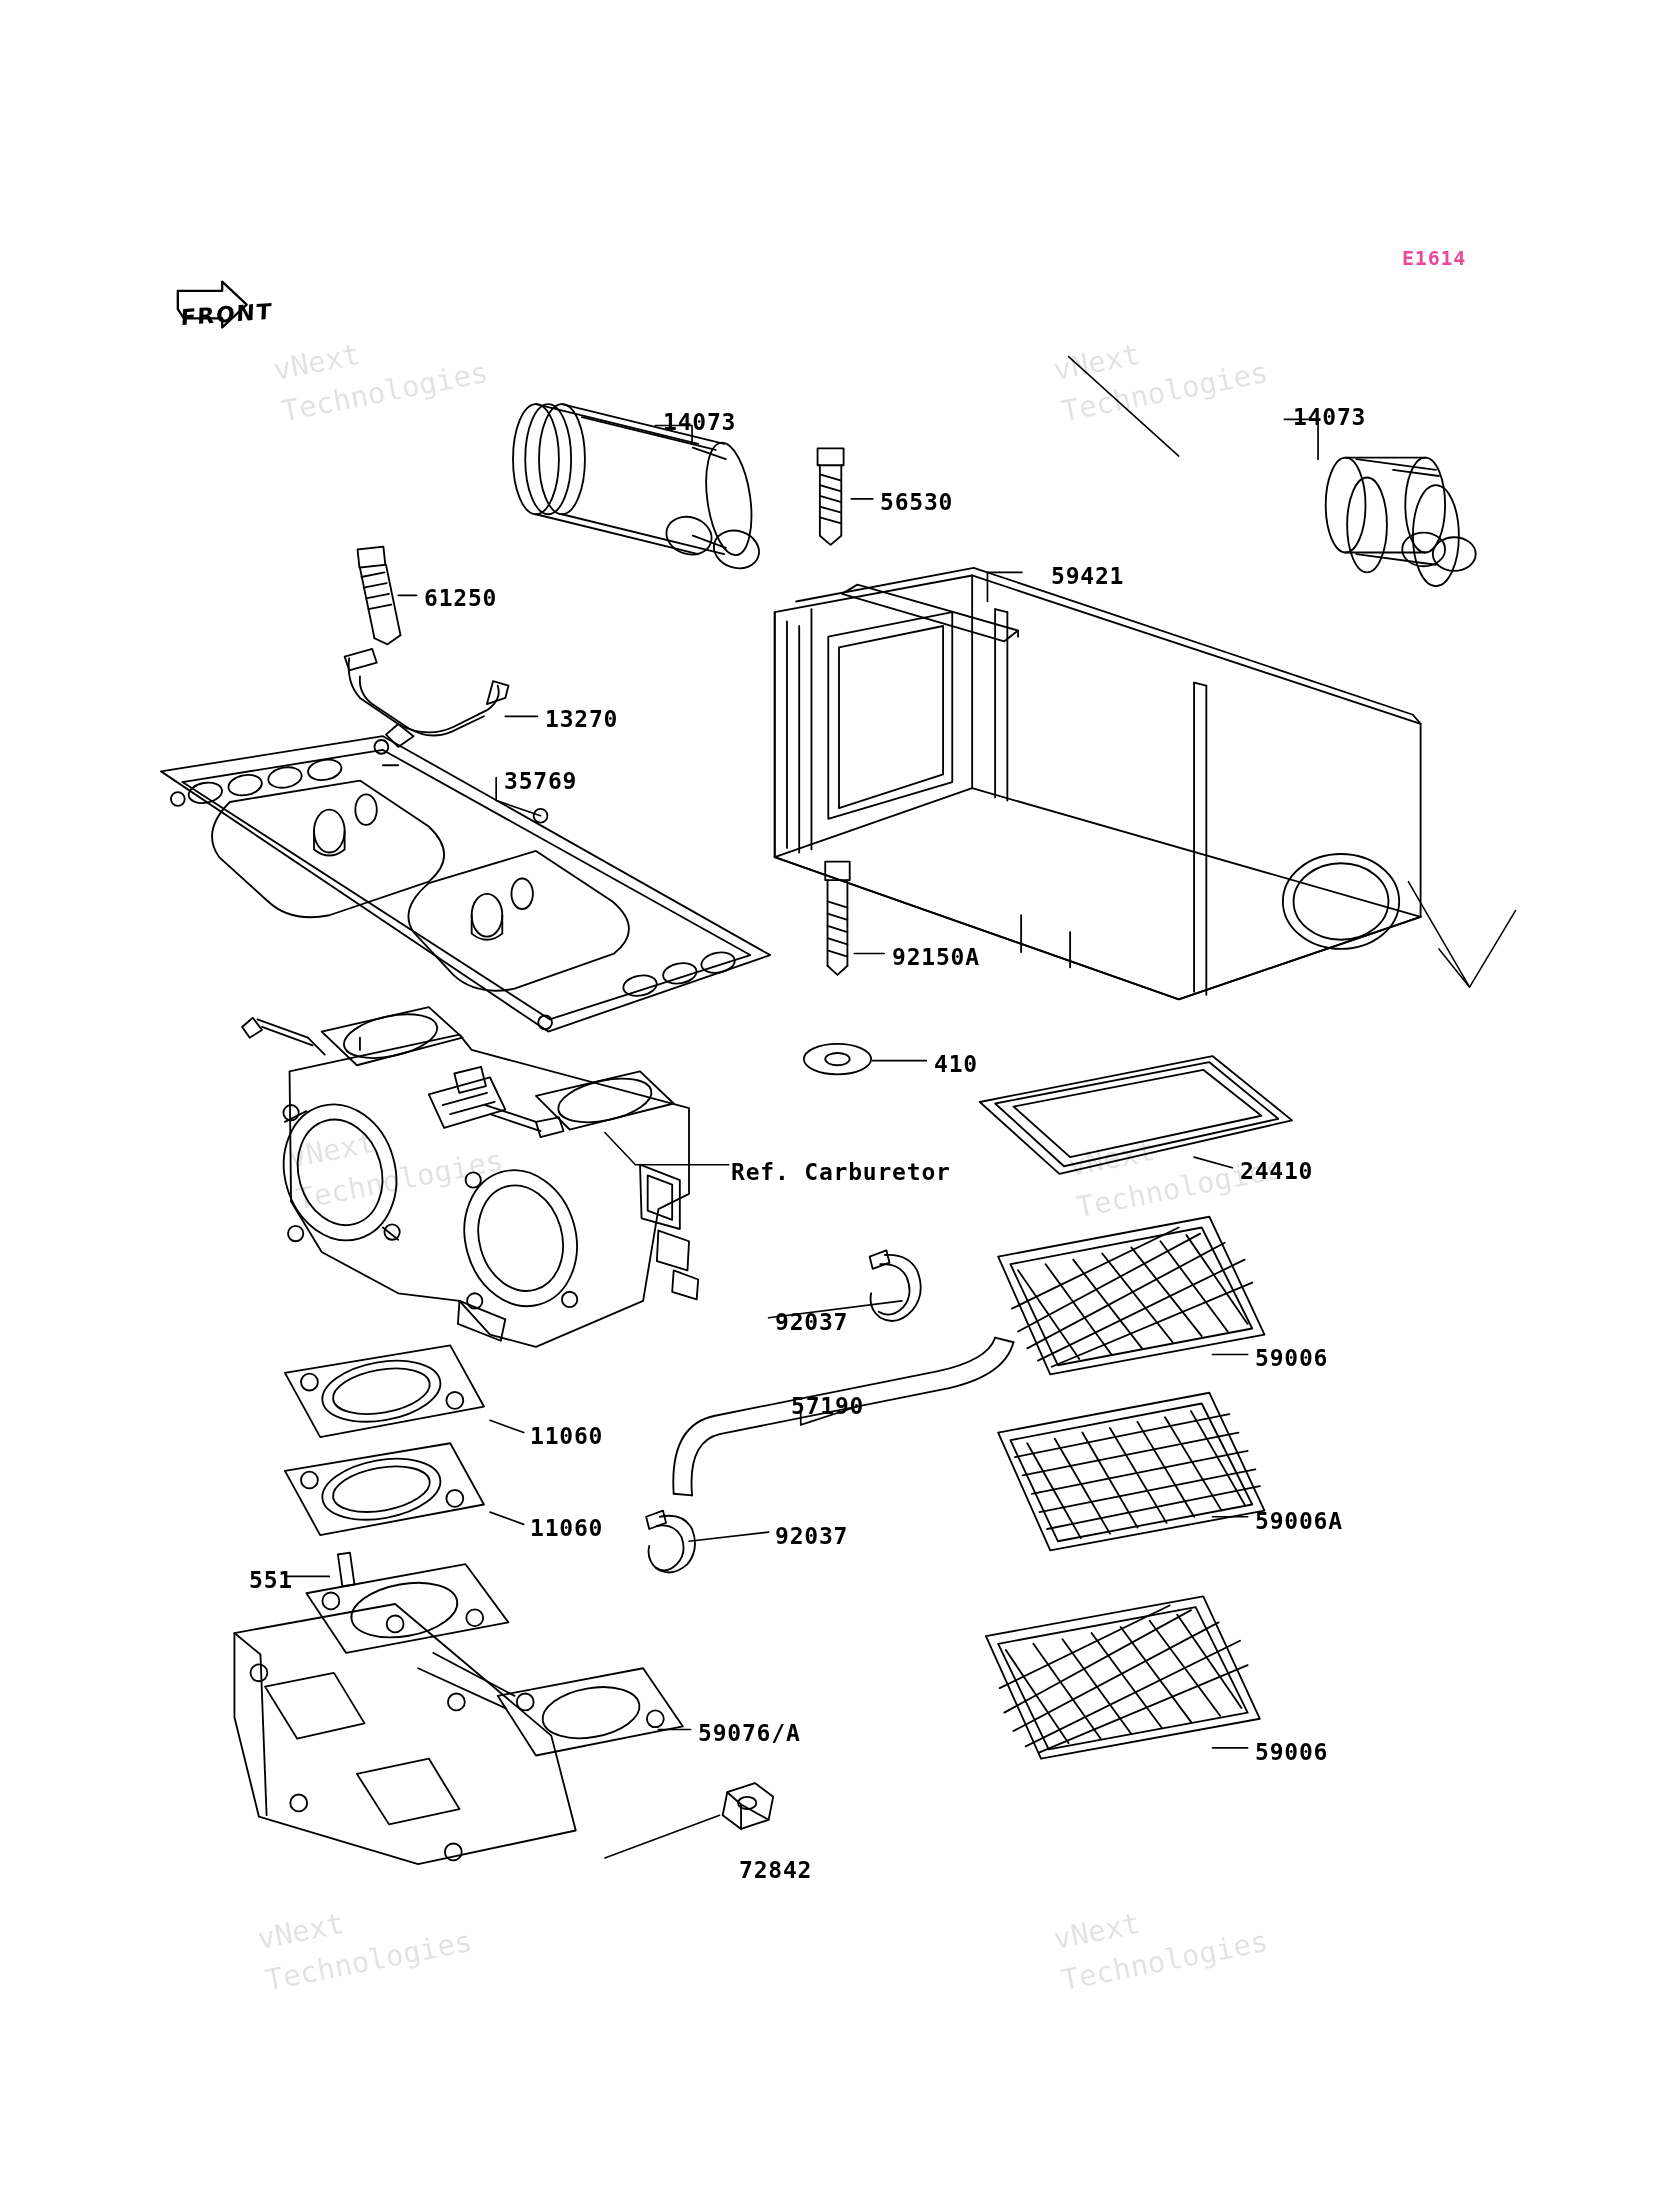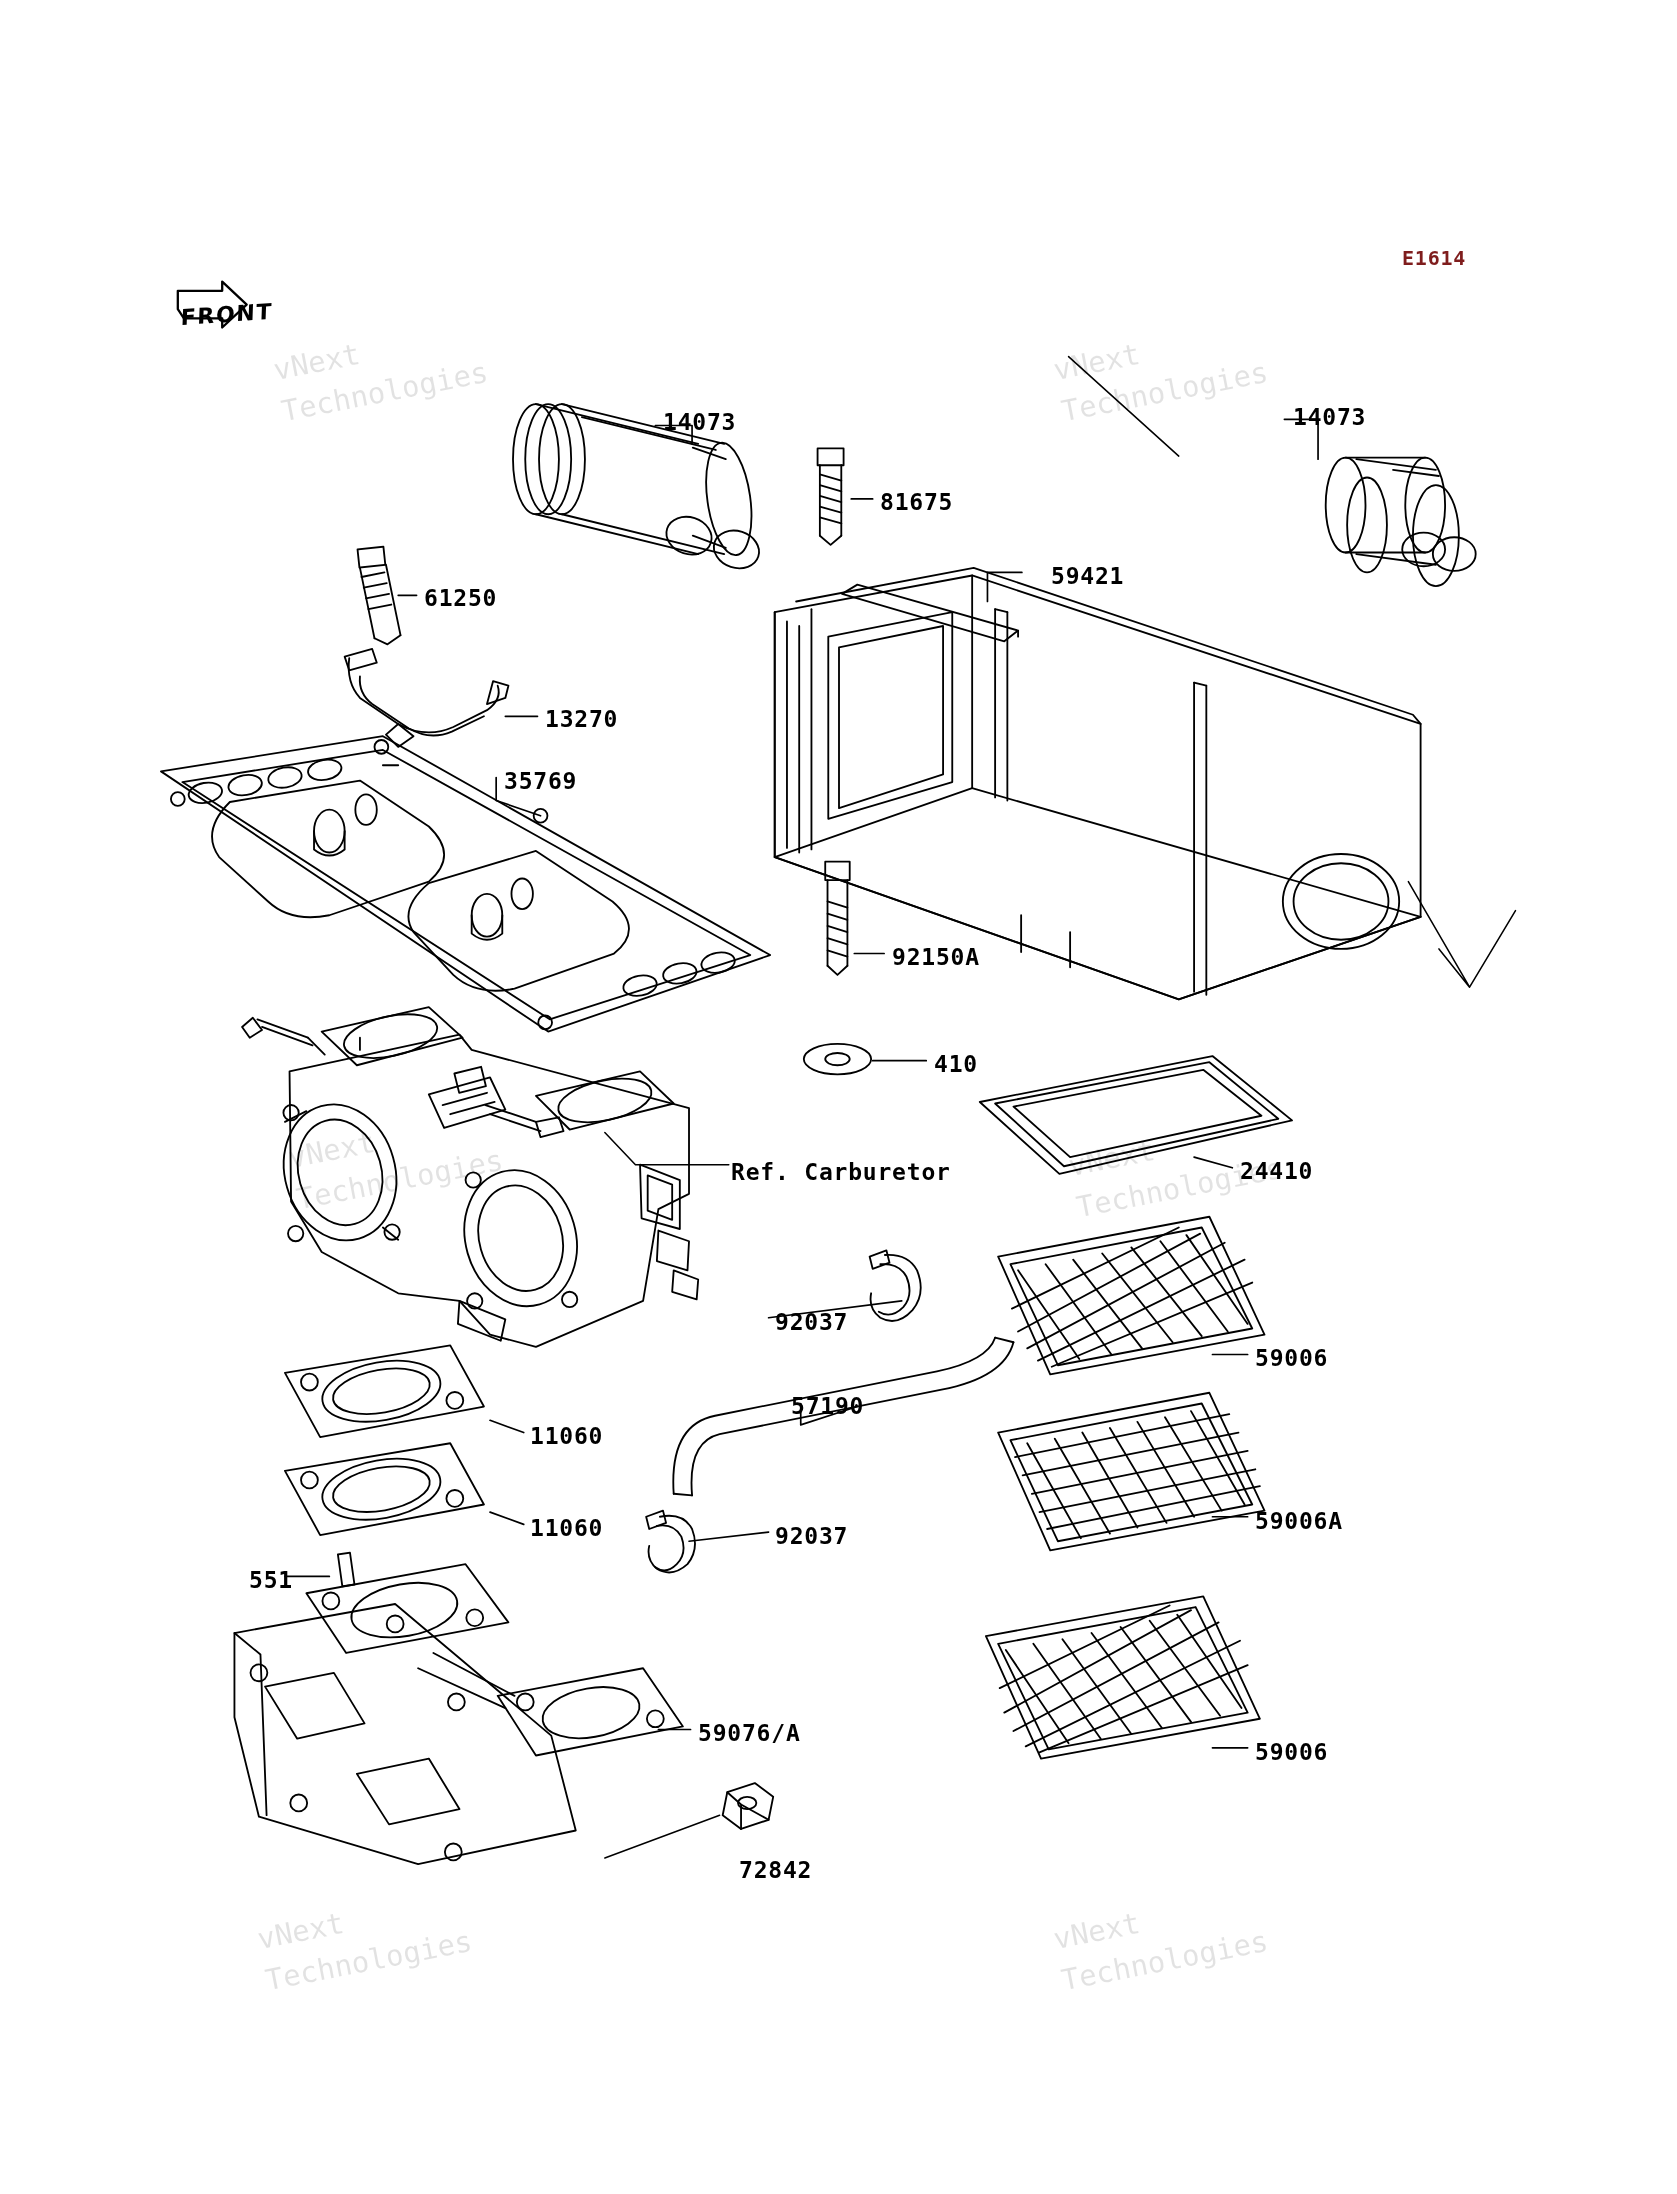--- a/index.html
+++ b/index.html
@@ -26,21 +26,21 @@
     text-align: right;
   }
   .diag-code {
     position: absolute;
     top: 246px;
     left: 1402px;
     font-family: "DejaVu Sans Mono", monospace;
     font-weight: bold;
     font-size: 20px;
     letter-spacing: 0.8px;
-    color: #7f1d1d;
+    color: #ec4899;
   }
   .front-badge {
     position: absolute;
     left: 170px;
     top: 285px;
     width: 115px;
     height: 58px;
   }
   .front-badge .fb-text {
     position: absolute;
@@ -406,21 +406,21 @@
   </div>
 
   <div class="diag-code">E1614</div>
 
   <div class="front-badge">
     <div class="fb-text">FRONT</div>
   </div>
 
   <div class="lbl" style="left:663px;  top:409px;">14073</div>
   <div class="lbl" style="left:1293px; top:404px;">14073</div>
-  <div class="lbl" style="left:880px; top:489px;">81675</div>
+  <div class="lbl" style="left:880px; top:489px;">56530</div>
   <div class="lbl" style="left:424px;  top:585px;">61250</div>
   <div class="lbl" style="left:1029px; top:563px;margin-left:22px;">59421</div>
   <div class="lbl" style="left:545px;  top:706px;">13270</div>
   <div class="lbl" style="left:504px;  top:768px;">35769</div>
   <div class="lbl" style="left:892px; top:944px;">92150A</div>
   <div class="lbl" style="left:934px; top:1051px;">410</div>
   <div class="lbl" style="left:1240px; top:1158px;">24410</div>
   <div class="lbl" style="left:731px;  top:1159px;">Ref. Carburetor</div>
   <div class="lbl" style="left:775px; top:1309px;">92037</div>
   <div class="lbl" style="left:1255px; top:1345px;">59006</div>

